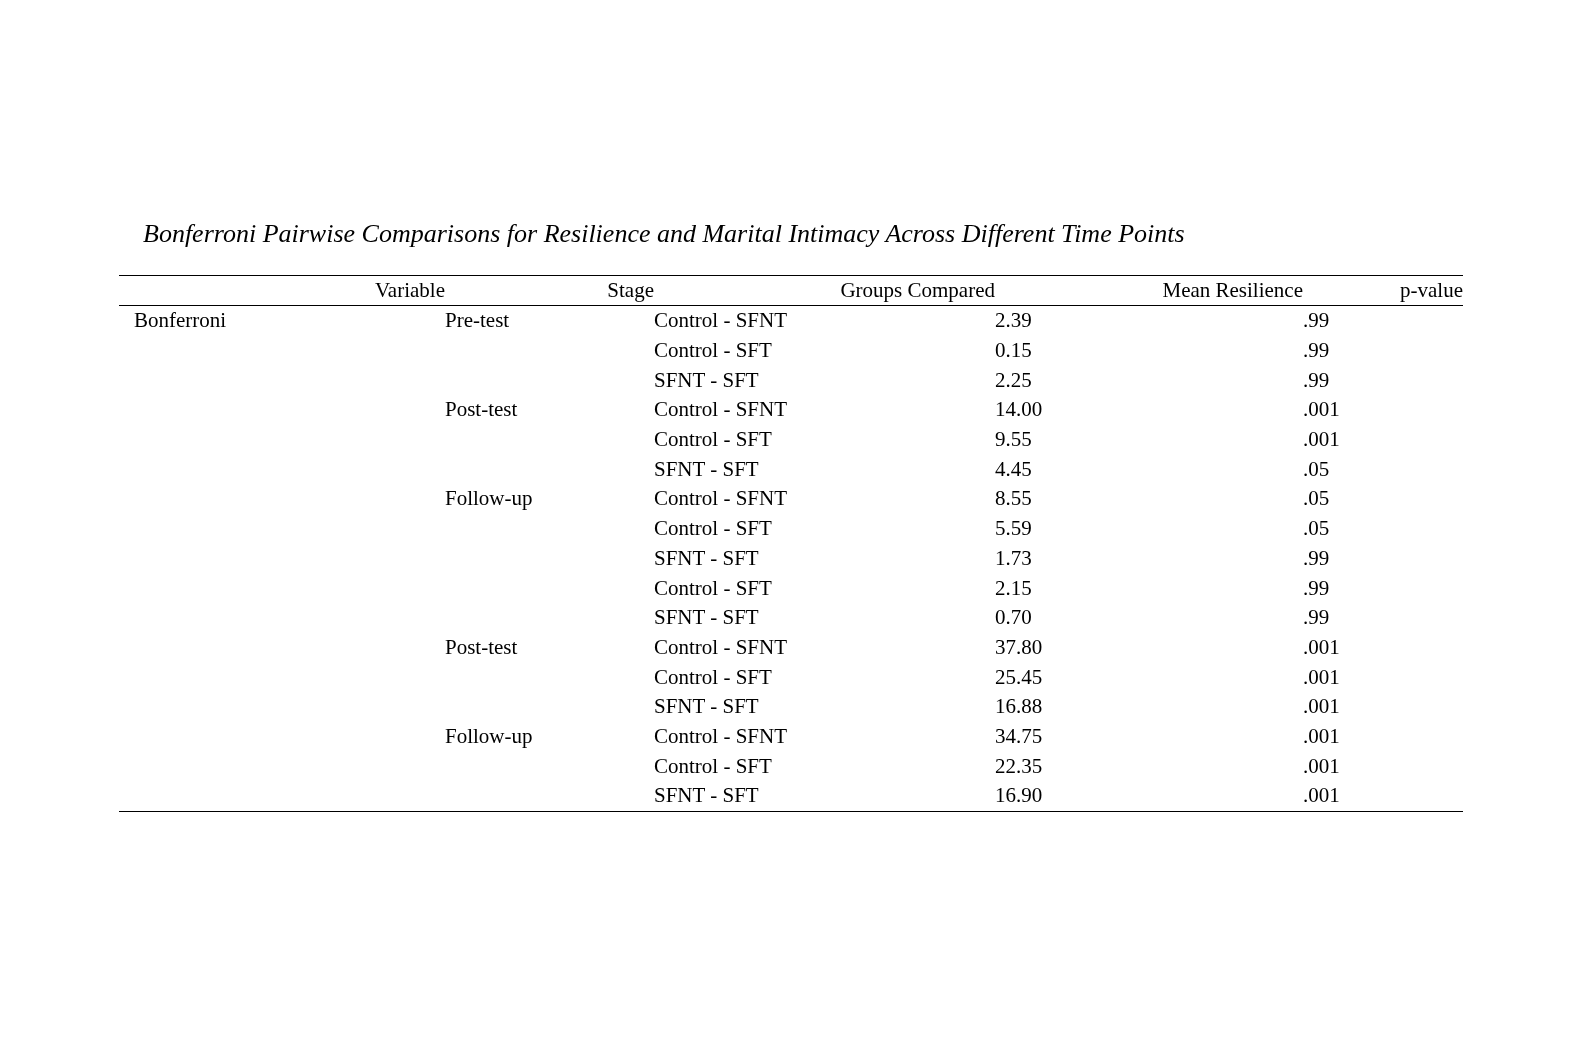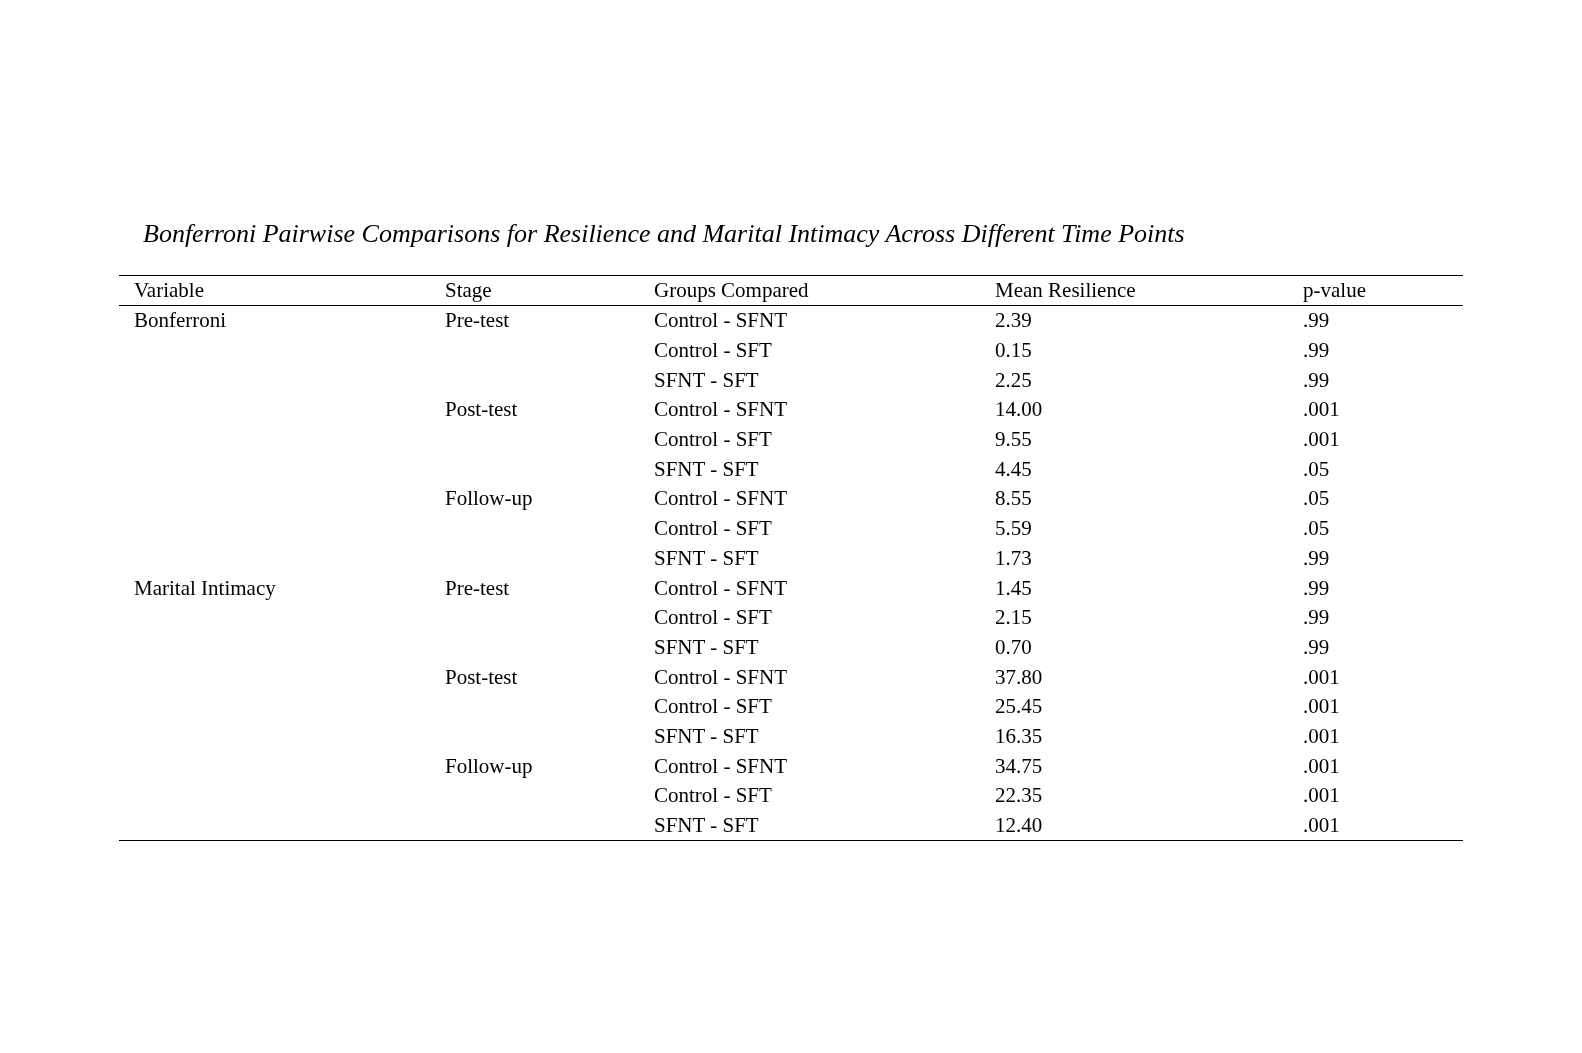--- a/index.html
+++ b/index.html
@@ -37,21 +37,21 @@
     border-top: 1.5px solid #000000;
     border-bottom: 1.5px solid #000000;
   }
   .apa-table col.c1 { width: 326px; }
   .apa-table col.c2 { width: 209px; }
   .apa-table col.c3 { width: 341px; }
   .apa-table col.c4 { width: 308px; }
   .apa-table col.c5 { width: 160px; }
   .apa-table thead th {
     font-weight: normal;
-    text-align: left;
+    text-align: right;
     vertical-align: middle;
     height: 29px;
     padding: 0;
     border-bottom: 1.5px solid #000000;
     white-space: nowrap;
     overflow: visible;
   }
   .apa-table tbody td {
     text-align: left;
     vertical-align: middle;
@@ -147,27 +147,20 @@
           <td>.05</td>
         </tr>
         <tr>
           <td></td>
           <td></td>
           <td>SFNT - SFT</td>
           <td>1.73</td>
           <td>.99</td>
         </tr>
         <tr>
-          <td>Marital Intimacy</td>
-          <td>Pre-test</td>
-          <td>Control - SFNT</td>
-          <td>1.45</td>
-          <td>.99</td>
-        </tr>
-        <tr>
           <td></td>
           <td></td>
           <td>Control - SFT</td>
           <td>2.15</td>
           <td>.99</td>
         </tr>
         <tr>
           <td></td>
           <td></td>
           <td>SFNT - SFT</td>
@@ -185,40 +178,40 @@
           <td></td>
           <td></td>
           <td>Control - SFT</td>
           <td>25.45</td>
           <td>.001</td>
         </tr>
         <tr>
           <td></td>
           <td></td>
           <td>SFNT - SFT</td>
-          <td>16.35</td>
+          <td>16.88</td>
           <td>.001</td>
         </tr>
         <tr>
           <td></td>
           <td>Follow-up</td>
           <td>Control - SFNT</td>
           <td>34.75</td>
           <td>.001</td>
         </tr>
         <tr>
           <td></td>
           <td></td>
           <td>Control - SFT</td>
           <td>22.35</td>
           <td>.001</td>
         </tr>
         <tr>
           <td></td>
           <td></td>
           <td>SFNT - SFT</td>
-          <td>12.40</td>
+          <td>16.90</td>
           <td>.001</td>
         </tr>
       </tbody>
   </table>
 
 </div>
 
 </body></html>

